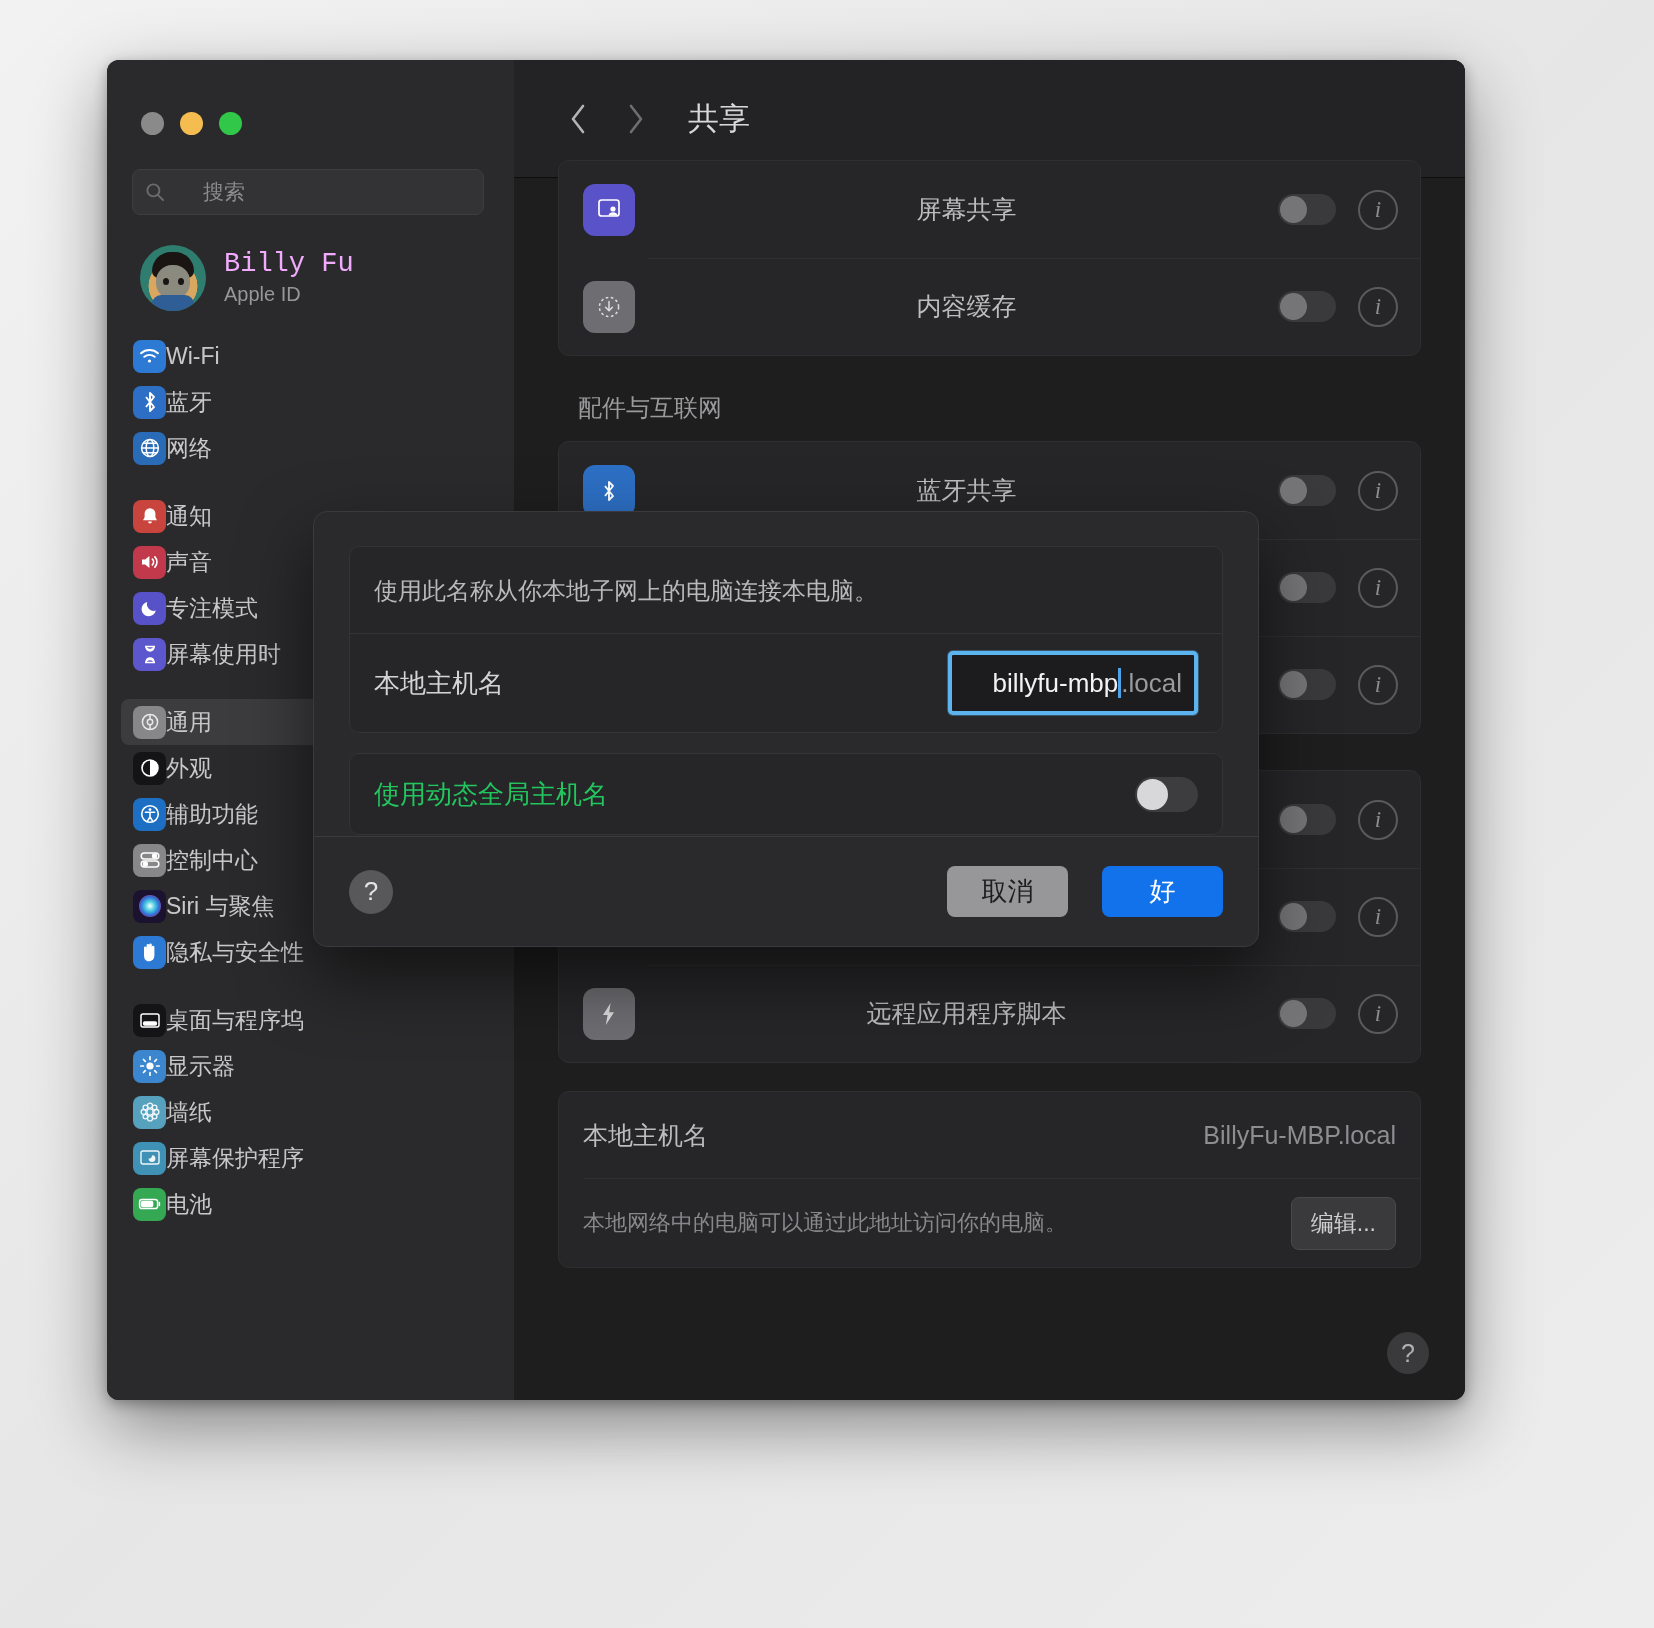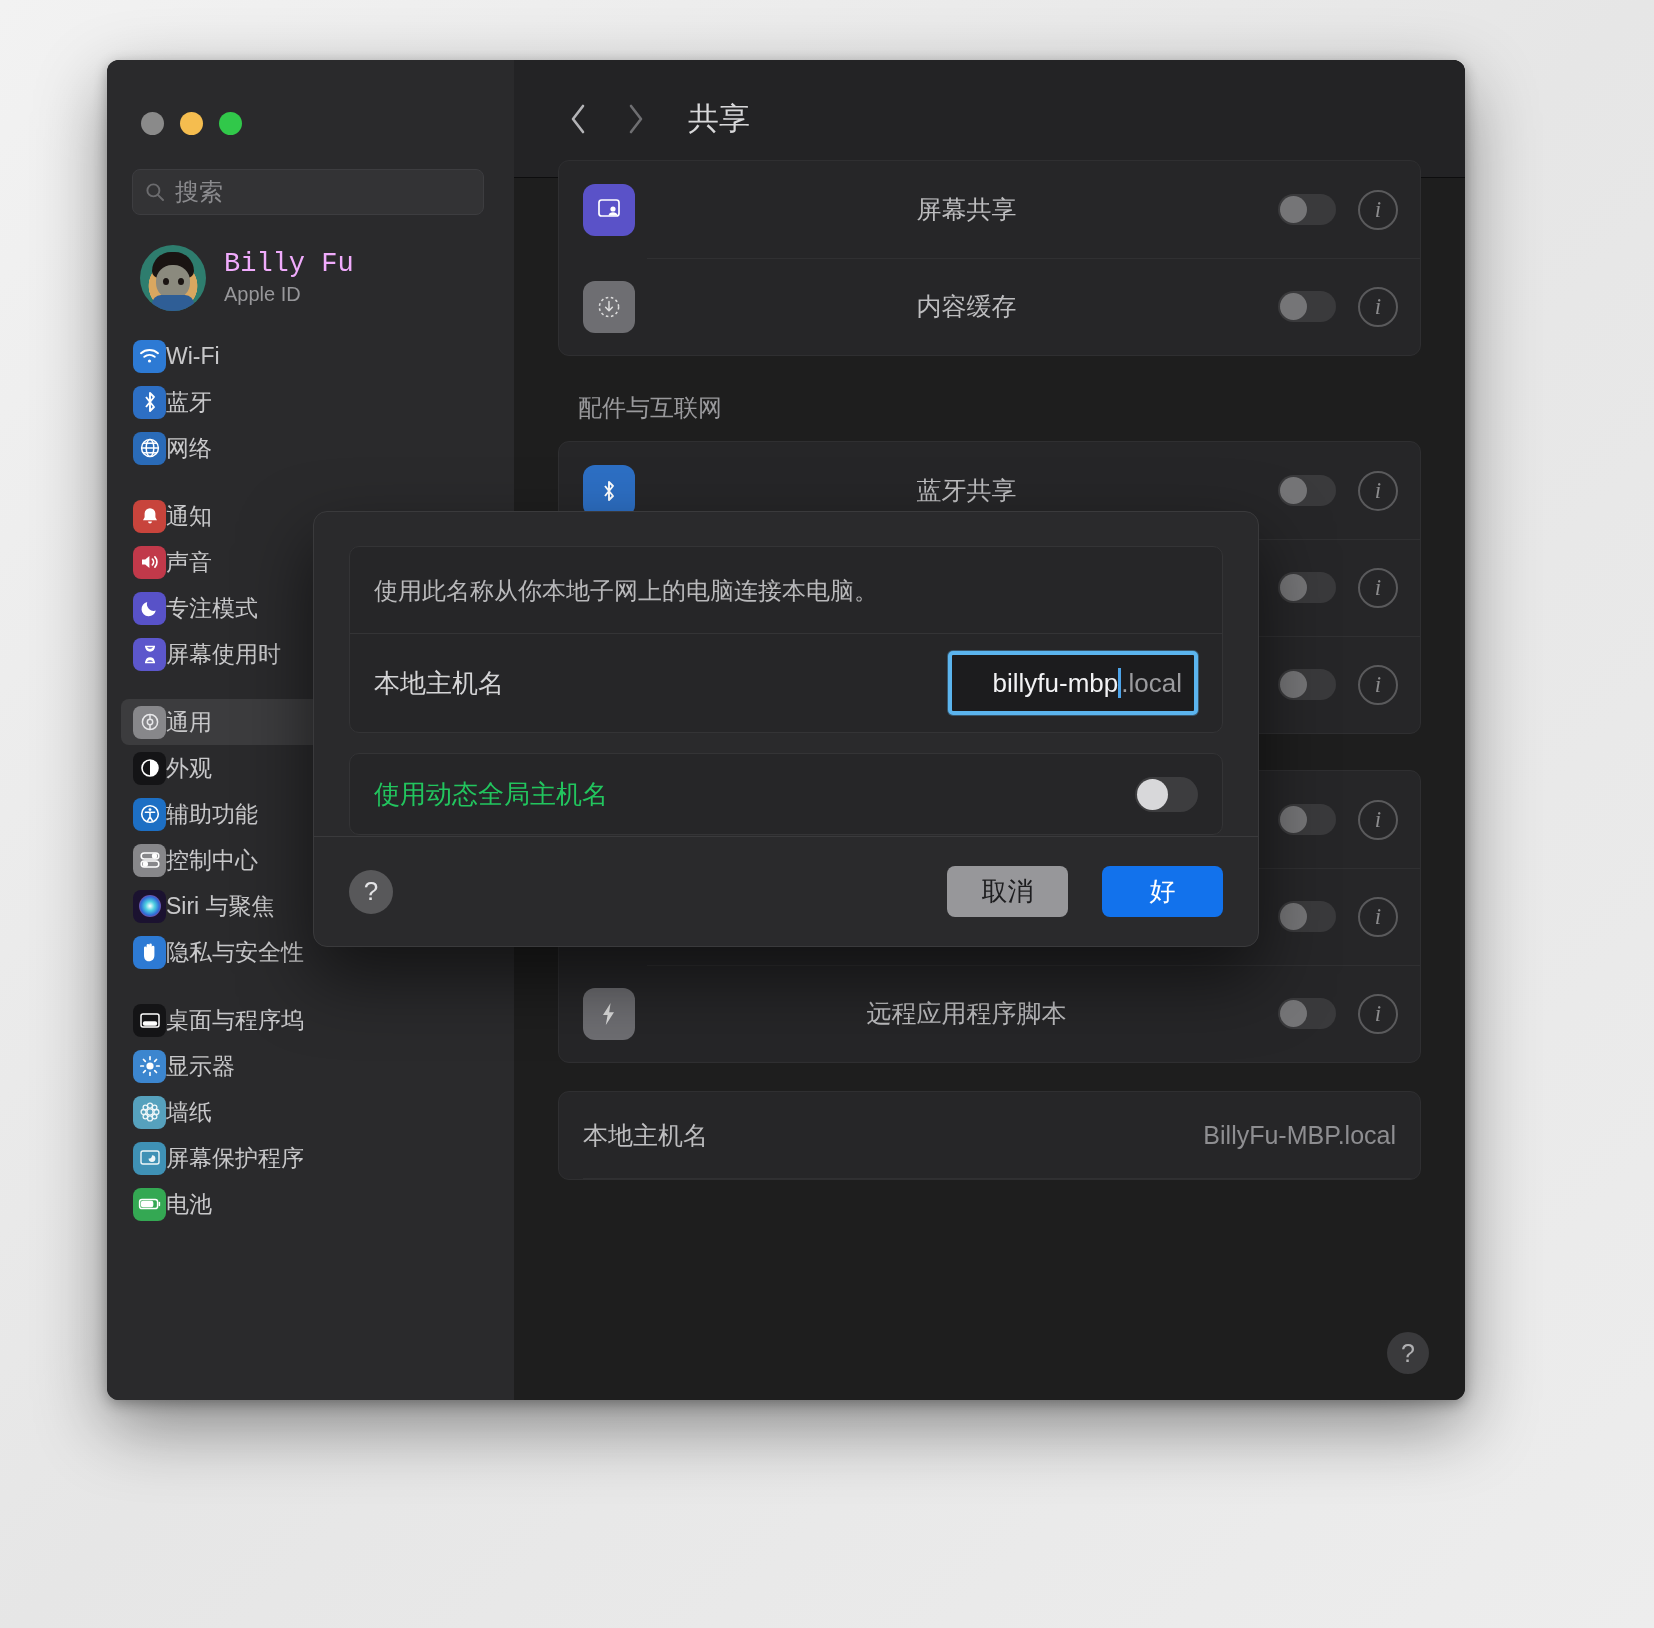--- a/index.html
+++ b/index.html
@@ -49,21 +49,21 @@
   .search-box {
     height: 46px;
     background: #333335;
     border: 1px solid #3d3d40;
     border-radius: 8px;
     display: flex; align-items: center;
     padding: 0 12px;
     gap: 10px;
   }
   .search-ico { width: 20px; height: 20px; flex: 0 0 20px; opacity: .55; }
-  .search-ph { color: #8b8b8e; font-size: 24px; }
+  .search-ph { color: #8b8b8e; font-size: 21px; margin-left: 28px; }
 
   .profile {
     display: flex; align-items: center; gap: 18px;
     padding: 30px 0 0 33px;
   }
   .avatar {
     width: 66px; height: 66px; border-radius: 50%;
     background: radial-gradient(circle at 50% 62%, #d9a760 0 46%, #2e7d6e 47% 100%);
     position: relative; overflow: hidden; flex: 0 0 66px;
   }
@@ -609,20 +609,24 @@
             <span class="infobtn">i</span>
           </div>
         </div>
 
         <div class="card host-card">
           <div class="host-row">
             <span class="host-lbl">本地主机名</span>
             <span class="host-val">BillyFu-MBP.local</span>
           </div>
           <div class="host-div"></div>
+          <div class="host-row2">
+            <span class="host-desc">本地网络中的电脑可以通过此地址访问你的电脑。</span>
+            <span class="edit-btn">编辑...</span>
+          </div>
         </div>
 
         <div class="help-fab">?</div>
       </div>
 
     </div>
   </div>
 
   <div class="sheet">
     <div class="sheet-body">

